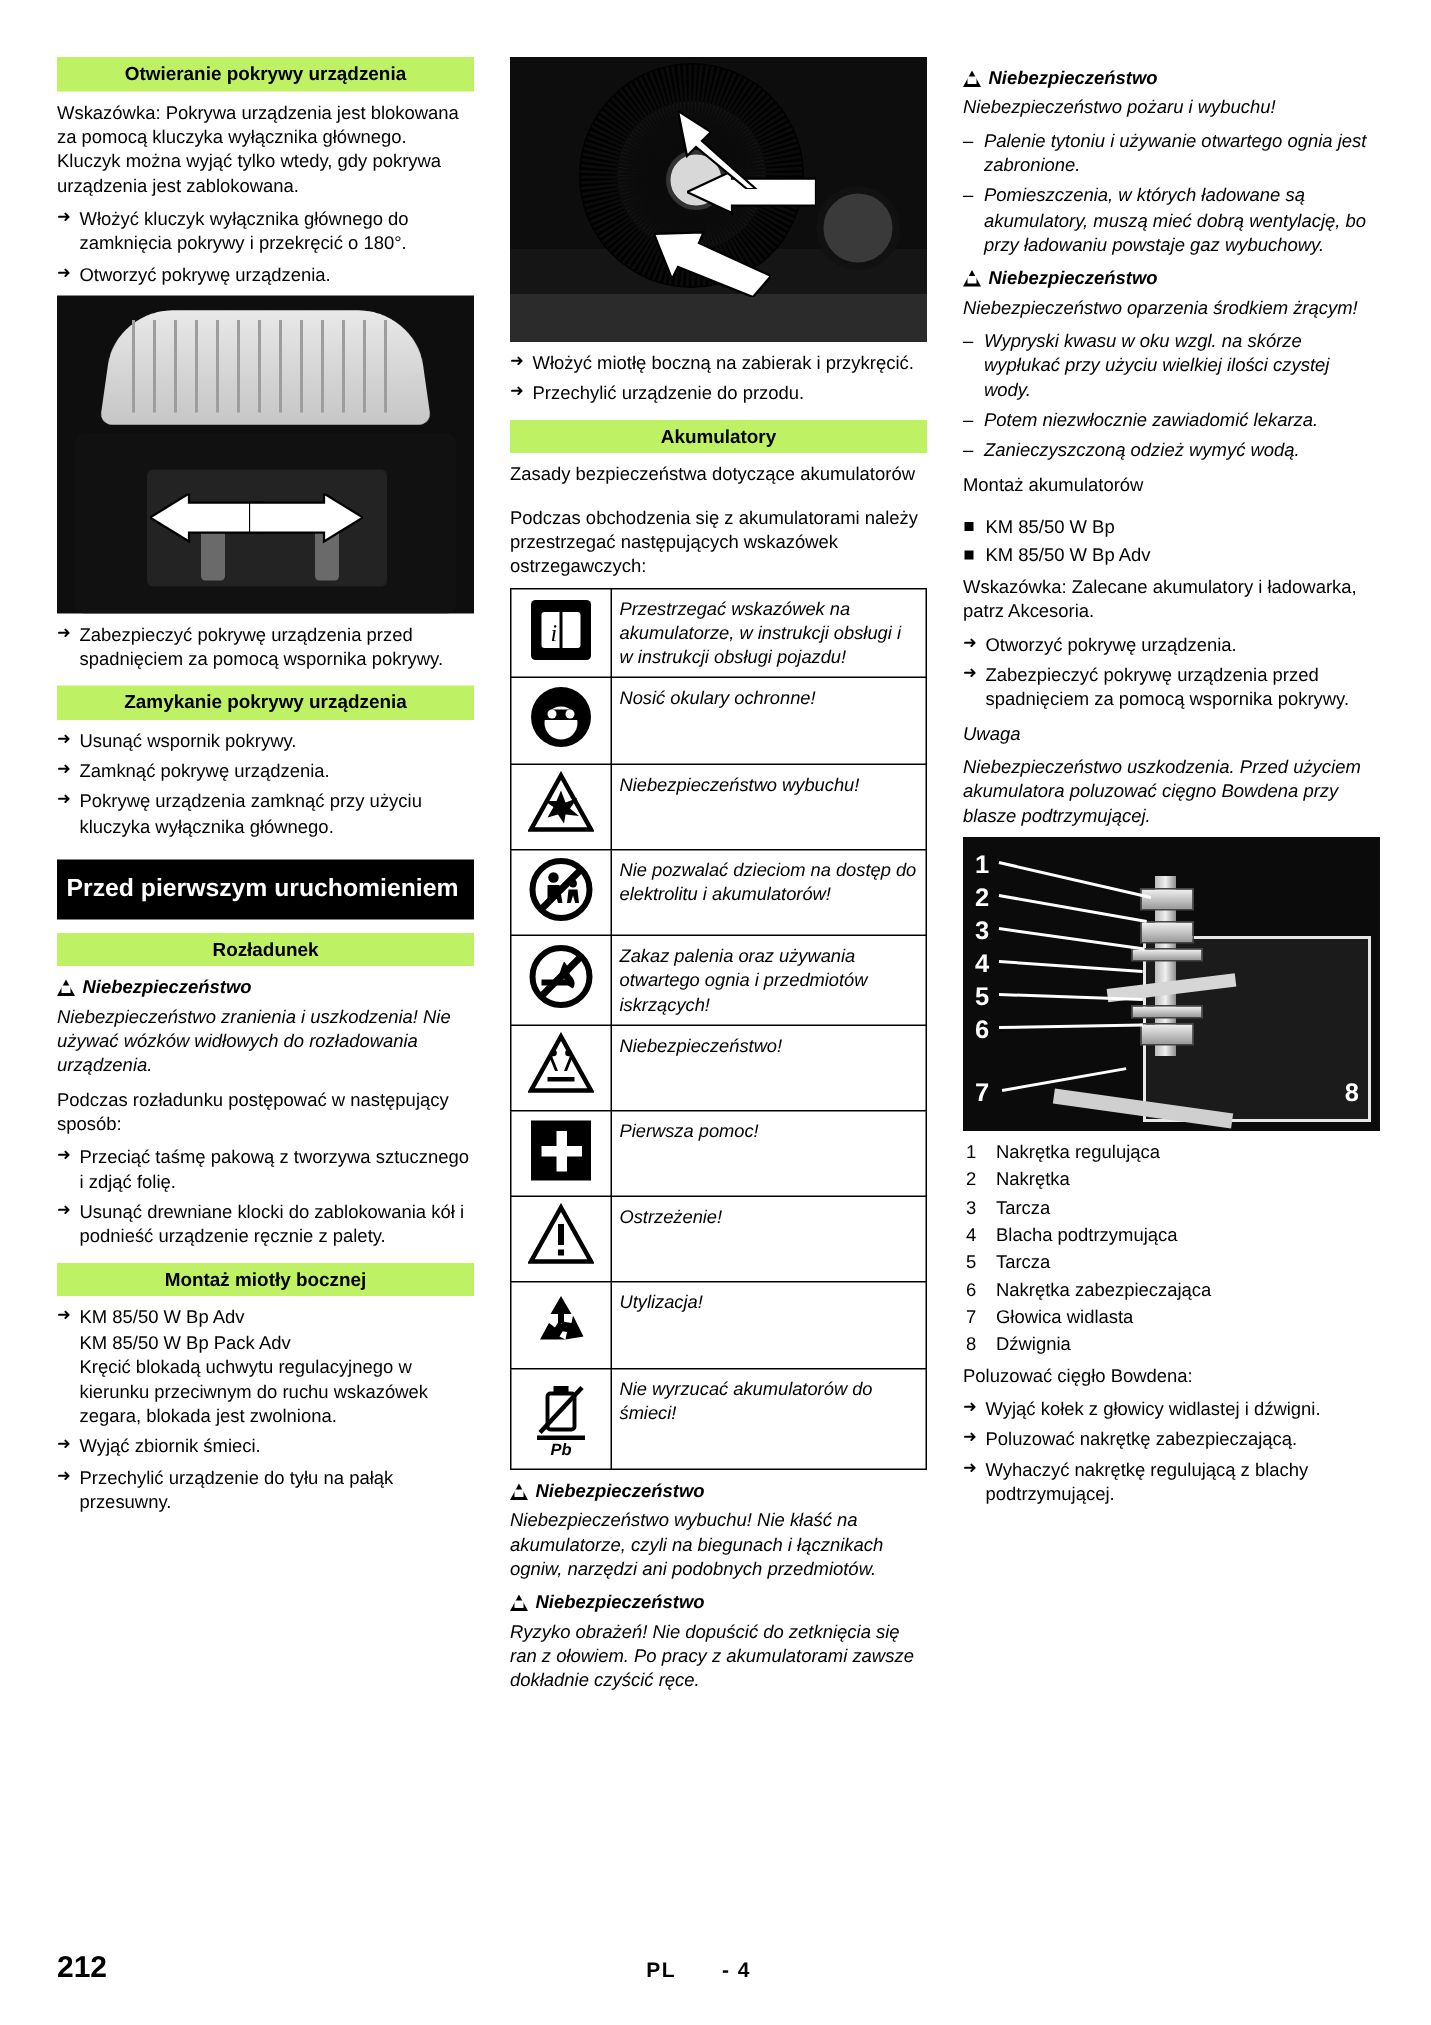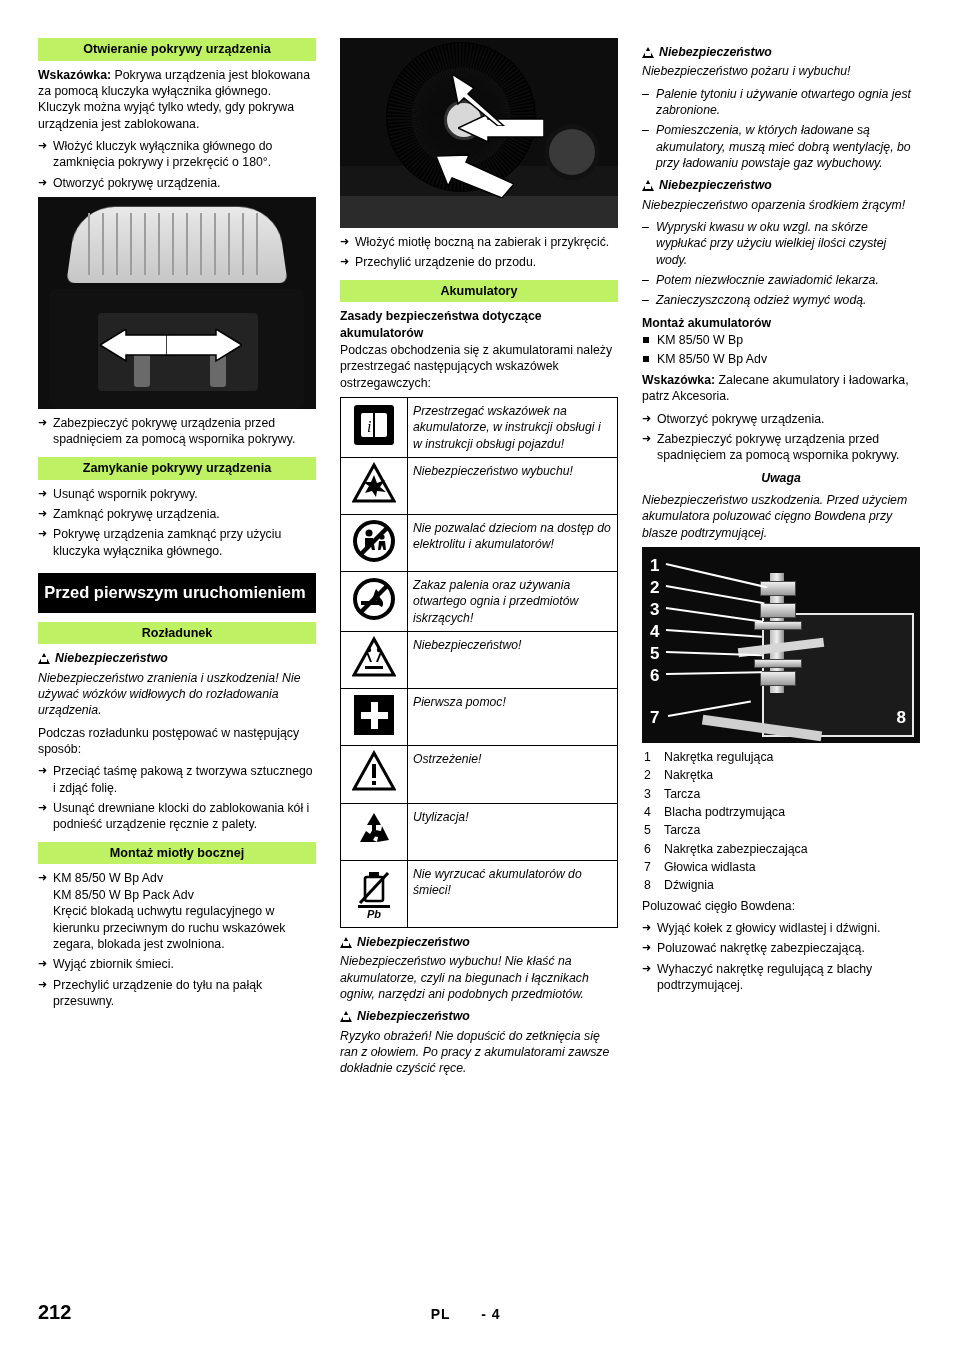--- a/index.html
+++ b/index.html
@@ -42,23 +42,23 @@
     color:#fff;
     text-align:center;
     font-weight:bold;
     font-size:16.5px;
     line-height:1.25;
     padding:9px 4px 10px 0;
     margin:14px 0 6px 0;
   }
 
   p{margin:0 0 6px 0;}
-  .sub{font-weight:bold;margin:6px 0 1px 0;}
+  .sub{font-weight:normal;margin:6px 0 12px 0;}
   .ital{font-style:italic;}
-  .bold{font-weight:bold;text-align:center;}
+  .bold{font-weight:normal;}
 
   
   ul.arrow{list-style:none;margin:0 0 6px 0;padding:0;}
   ul.arrow>li{
     position:relative;
     padding-left:15px;
     margin-bottom:4px;
   }
   ul.arrow>li:before{
     content:"\279C";
@@ -460,20 +460,34 @@
                     <text x="15" y="29" font-size="16" font-family="Liberation Serif, serif" fill="#000">i</text>
                   </svg>
             </span>
           </td>
           <td>Przestrzegać wskazówek na akumulatorze, w instrukcji obsługi i w instrukcji obsługi pojazdu!</td>
         </tr>
         <tr>
           <td class="ico">
             <span class="icobox">
               <svg viewBox="0 0 44 44" width="44" height="44">
+                    <circle cx="22" cy="22" r="20" fill="#000"></circle>
+                    <circle cx="22" cy="26" r="11" fill="#fff"></circle>
+                    <rect x="8" y="17" width="28" height="7" rx="3.5" fill="#000"></rect>
+                    <circle cx="16" cy="20" r="3" fill="#fff"></circle>
+                    <circle cx="28" cy="20" r="3" fill="#fff"></circle>
+                  </svg>
+            </span>
+          </td>
+          <td>Nosić okulary ochronne!</td>
+        </tr>
+        <tr>
+          <td class="ico">
+            <span class="icobox">
+              <svg viewBox="0 0 44 44" width="44" height="44">
                     <polygon points="22,3 42,39 2,39" fill="#fff" stroke="#000" stroke-width="3"></polygon>
                     <polygon points="22,13 25,21 33,18 28,25 34,30 25,29 24,35 20,29 13,31 17,24 11,20 19,20" fill="#000"></polygon>
                   </svg>
             </span>
           </td>
           <td>Niebezpieczeństwo wybuchu!</td>
         </tr>
         <tr>
           <td class="ico">
             <span class="icobox">

